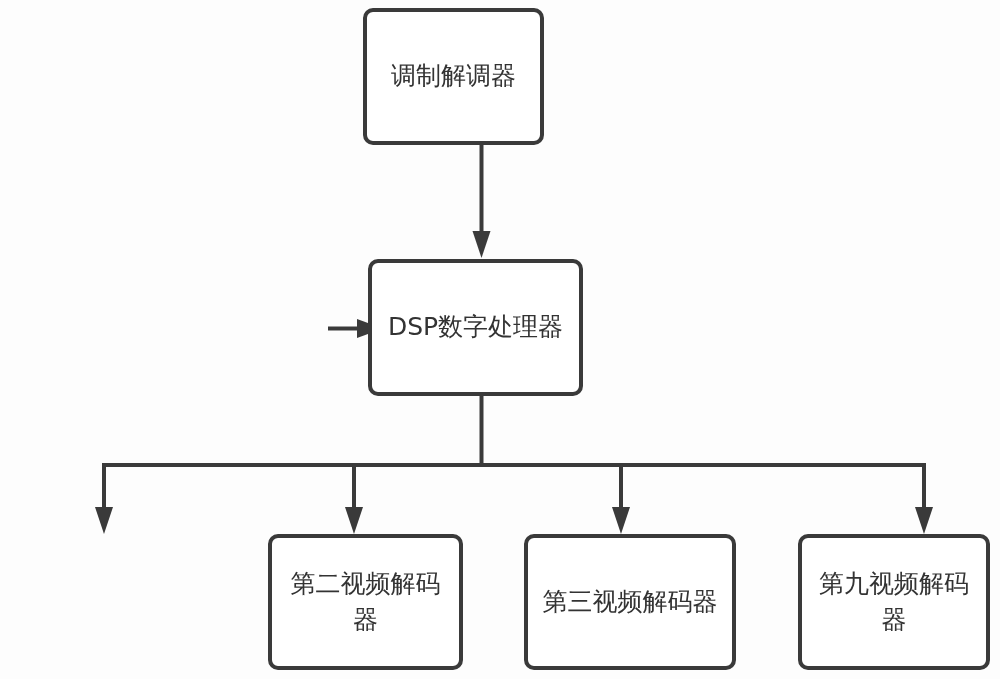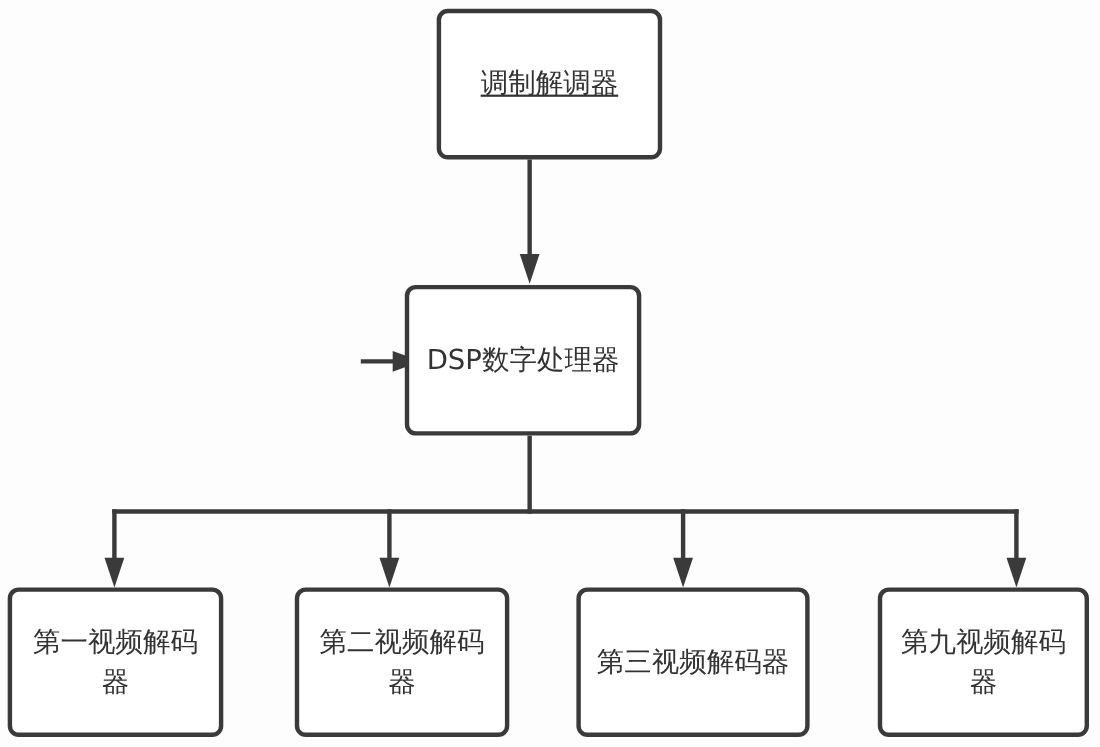--- a/index.html
+++ b/index.html
@@ -84,32 +84,29 @@
       <line class="wire" x1="621" y1="463" x2="621" y2="509"></line>
       <polygon class="head" points="621,534 612,507 630,507"></polygon>
     </g>
 
     <g>
       <line class="wire" x1="924" y1="463" x2="924" y2="509"></line>
       <polygon class="head" points="924,534 915,507 933,507"></polygon>
     </g>
   </svg>
 
-  <div class="node" style="left:397px; top:8px; width:205px; height:137px;text-decoration:underline;">
+  <div class="node" style="left:363px; top:8px; width:181px; height:137px;">
     <span class="label">调制解调器</span>
   </div>
 
 
   <div class="node" style="left:368px; top:259px; width:215px; height:137px;">
     <span class="label">DSP数字处理器</span>
   </div>
 
-  <div class="node" style="left:7px; top:534px; width:196px; height:136px;">
-    <span class="label">第一视频解码器</span>
-  </div>
 
   <div class="node" style="left:268px; top:534px; width:195px; height:136px;">
     <span class="label">第二视频解码器</span>
   </div>
 
   <div class="node" style="left:524px; top:534px; width:212px; height:136px;">
     <span class="label">第三视频解码器</span>
   </div>
 
   <div class="node" style="left:798px; top:534px; width:192px; height:136px;justify-content:flex-end;">

